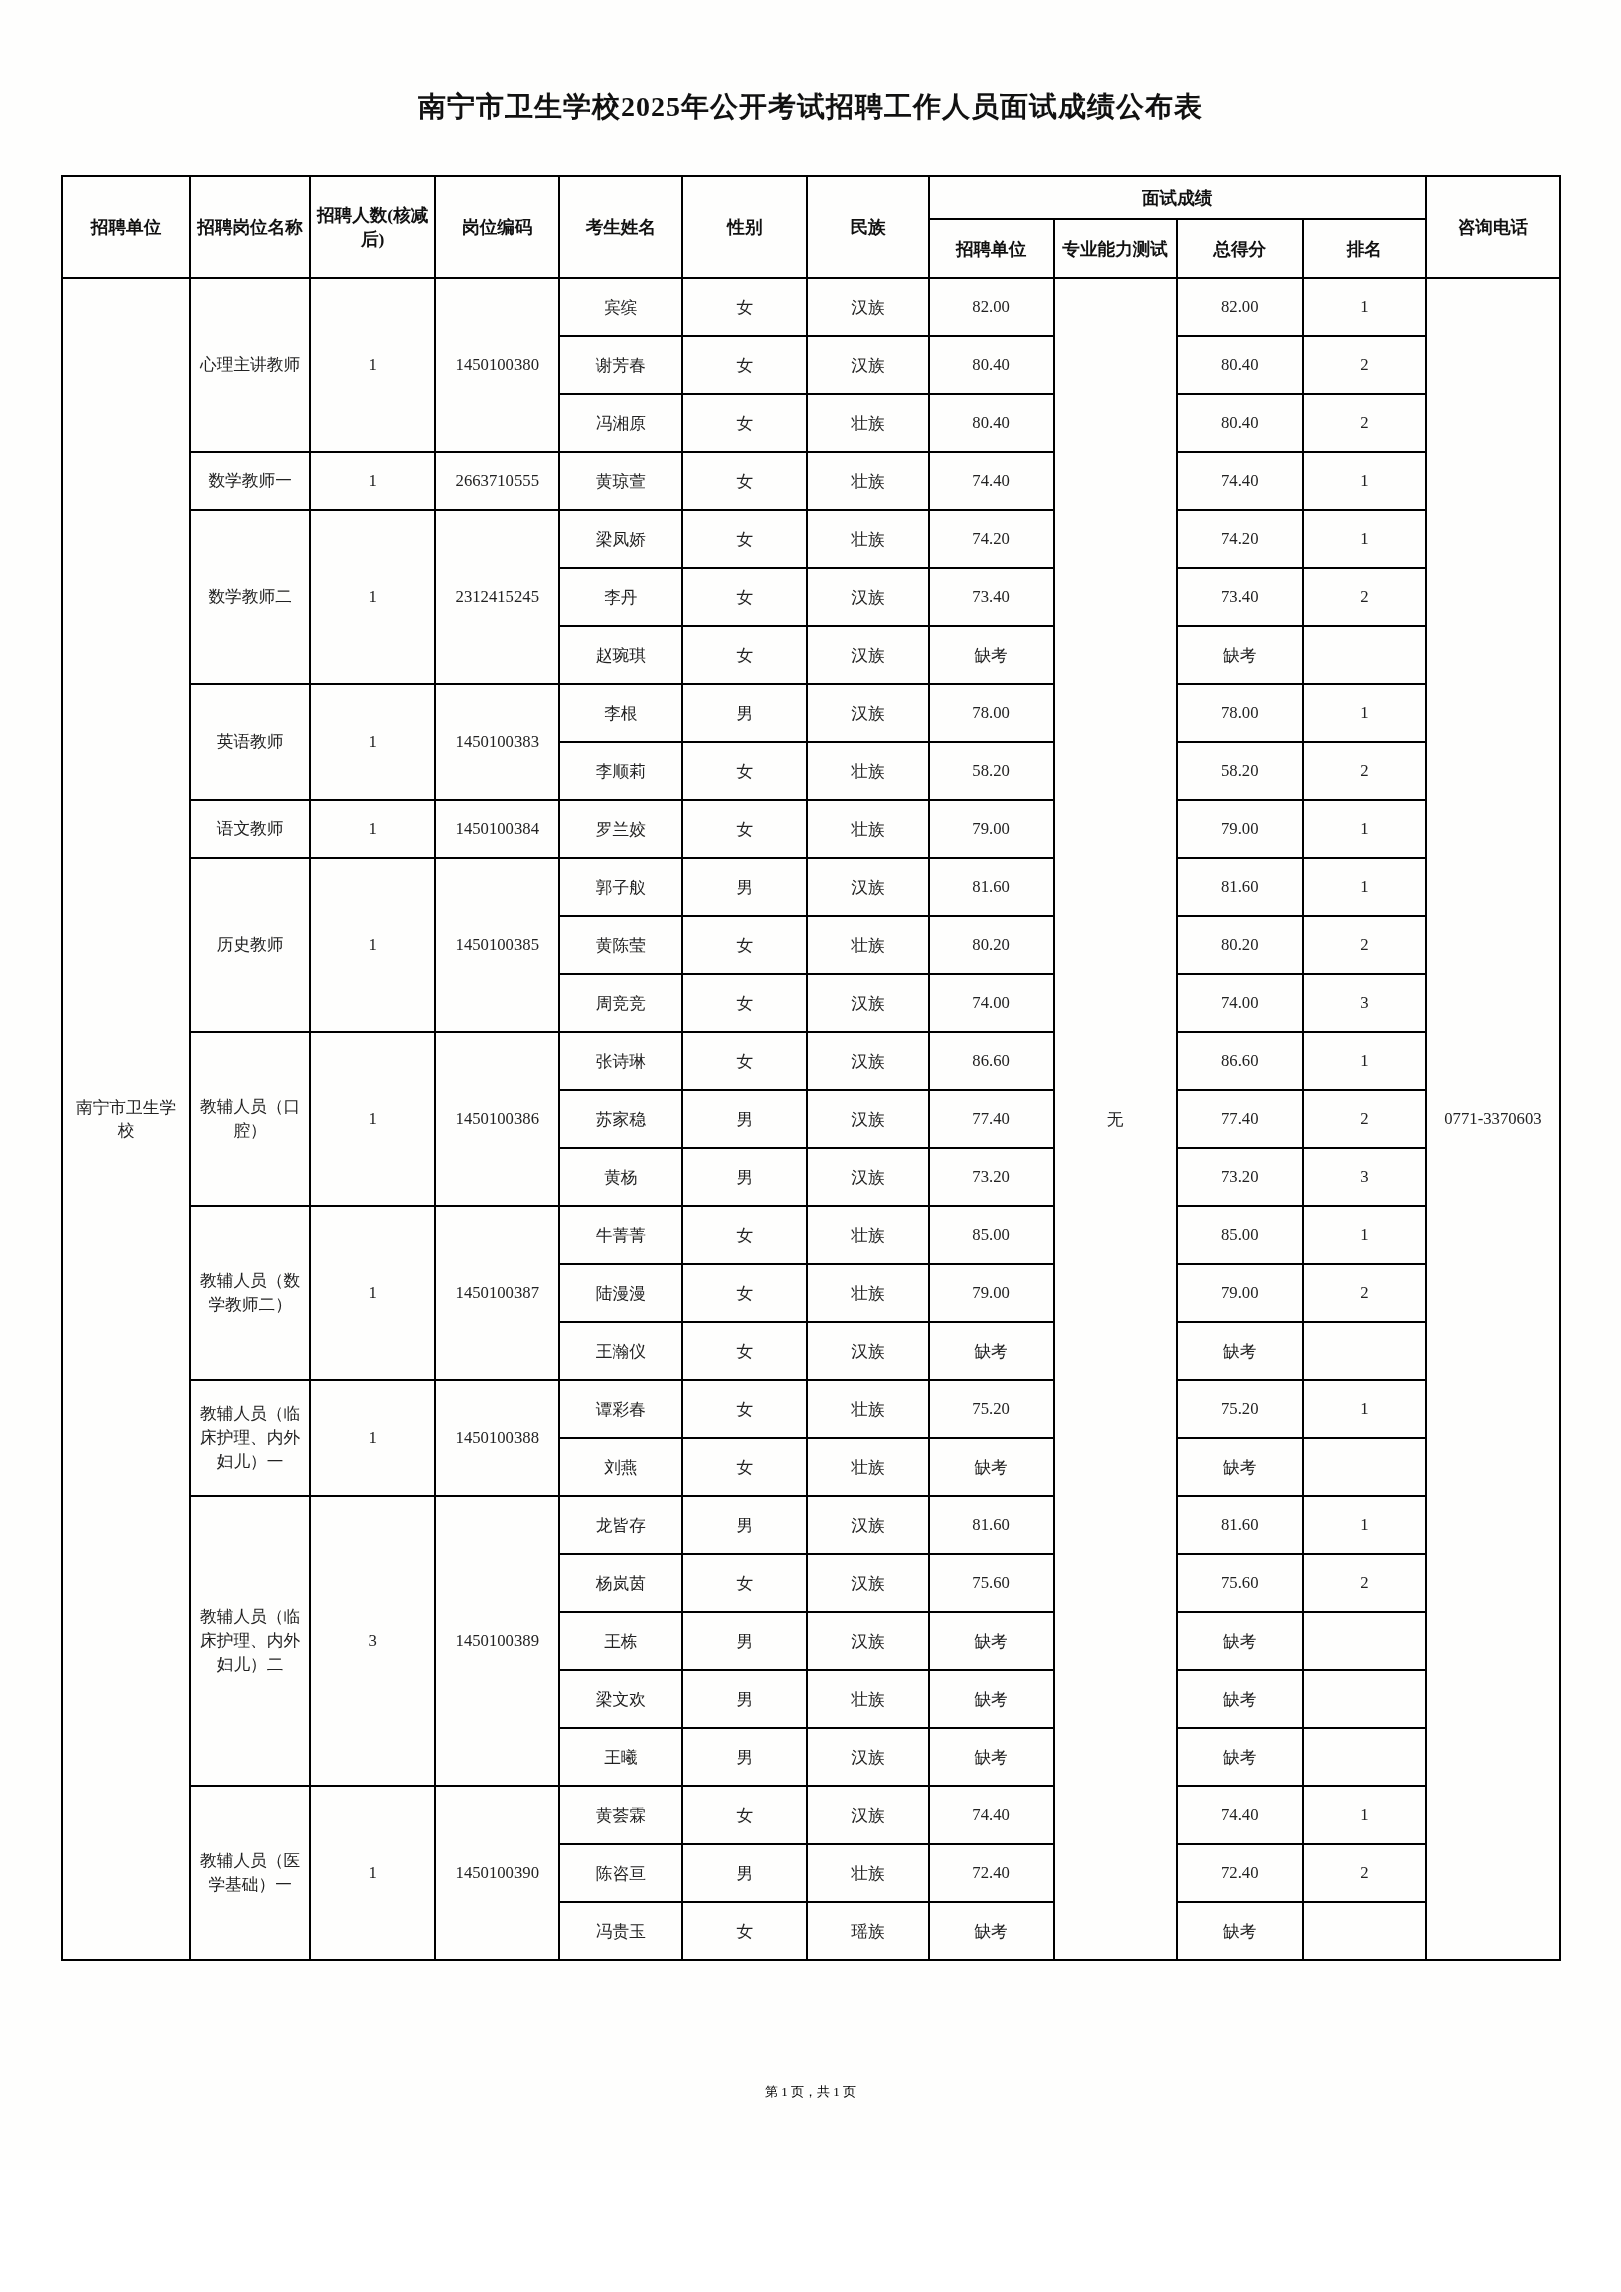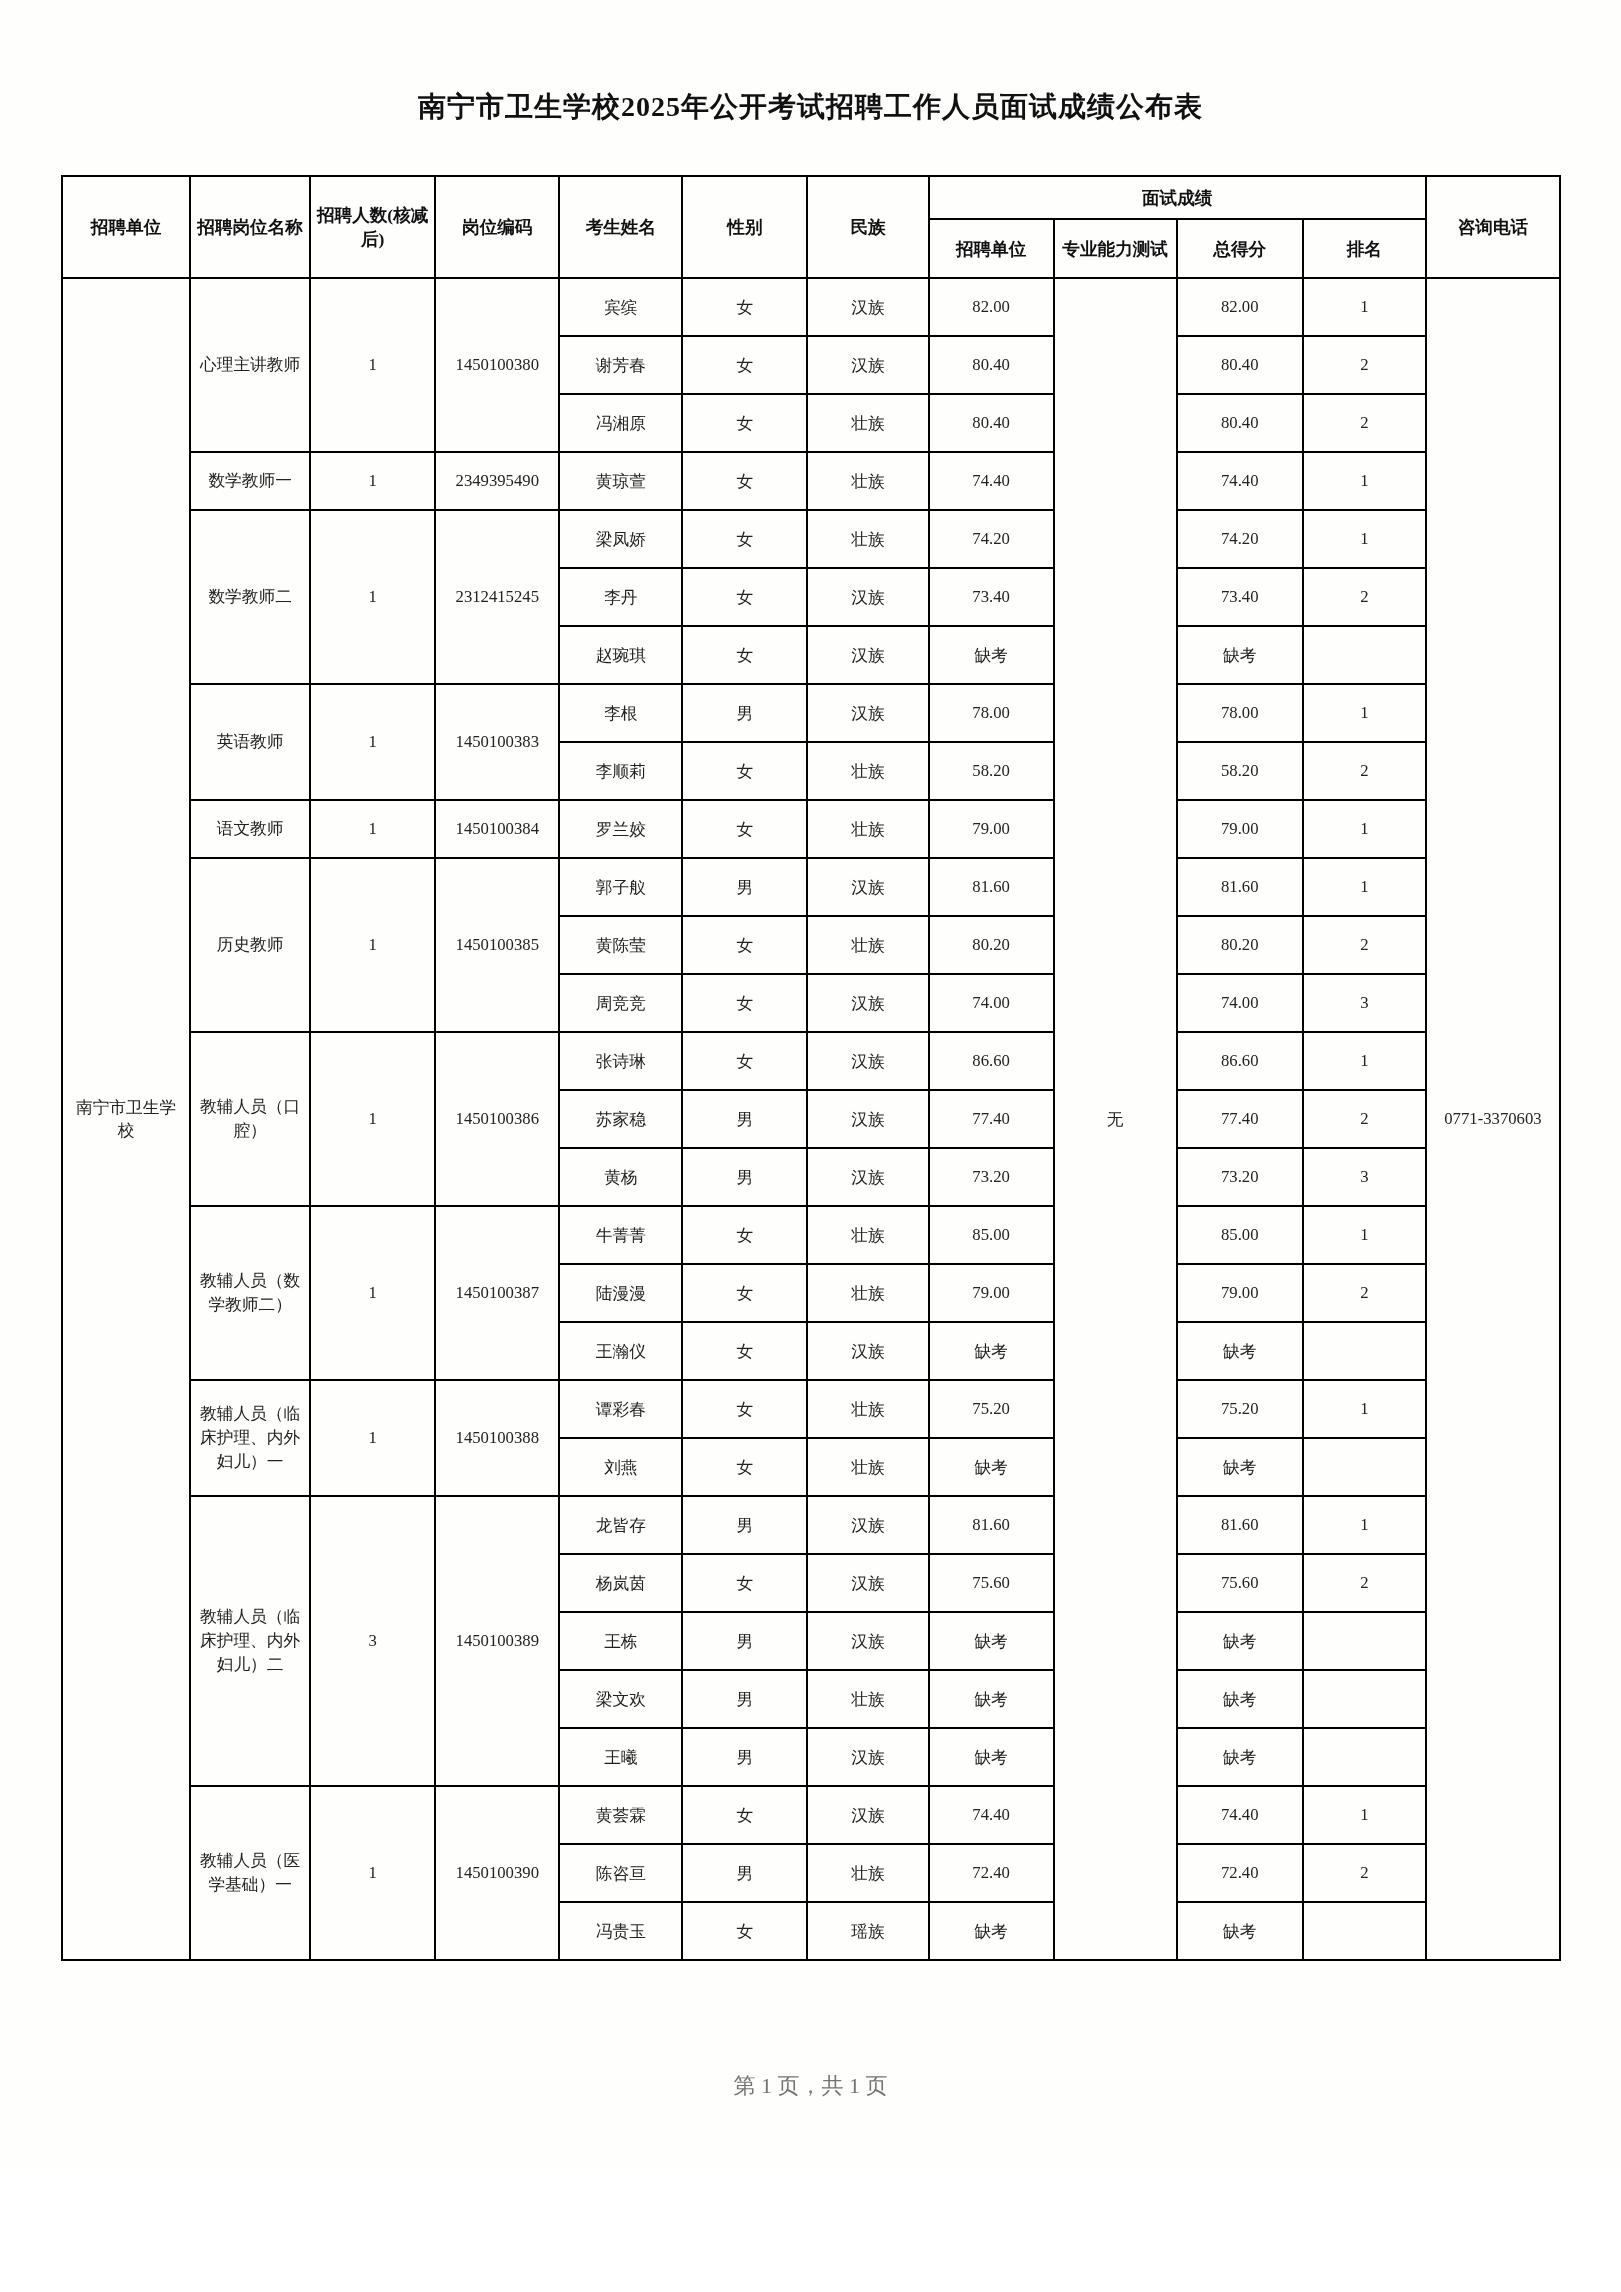--- a/index.html
+++ b/index.html
@@ -52,22 +52,22 @@
   .note{
     margin:19.6px 0 0 64px;
     font-size:16.7px;
     color:#222;
   }
   .page-number{
     position:absolute;
     left:0;right:0;
     bottom:69px;
     text-align:center;
-    font-size:22px;
-    color:#737373;
+    font-size:13px;
+    color:#000000;
   }
 </style>
 </head>
 <body>
 
 <div class="page">
 
   <h1 class="doc-title">南宁市卫生学校2025年公开考试招聘工作人员面试成绩公布表</h1>
 
   <table class="score-table">
@@ -131,21 +131,21 @@
           <td>冯湘原</td>
           <td>女</td>
           <td>壮族</td>
           <td>80.40</td>
           <td>80.40</td>
           <td>2</td>
         </tr>
         <tr>
           <td class="pos-col">数学教师一</td>
           <td>1</td>
-          <td>2349395490</td>
+          <td>2663710555</td>
           <td>黄琼萱</td>
           <td>女</td>
           <td>壮族</td>
           <td>74.40</td>
           <td>74.40</td>
           <td>1</td>
         </tr>
         <tr>
           <td rowspan="3" class="pos-col">数学教师二</td>
           <td rowspan="3">1</td>

